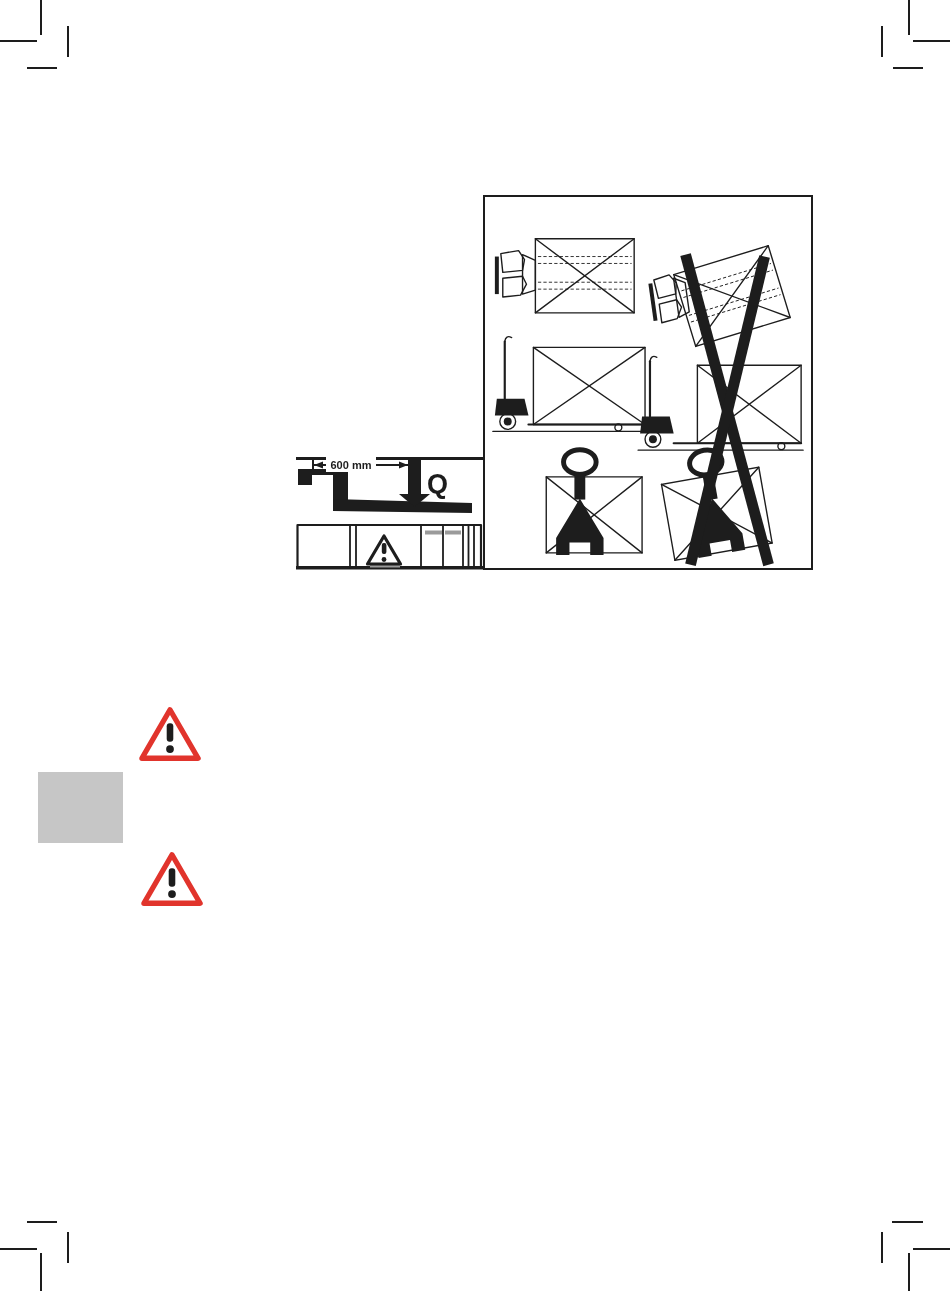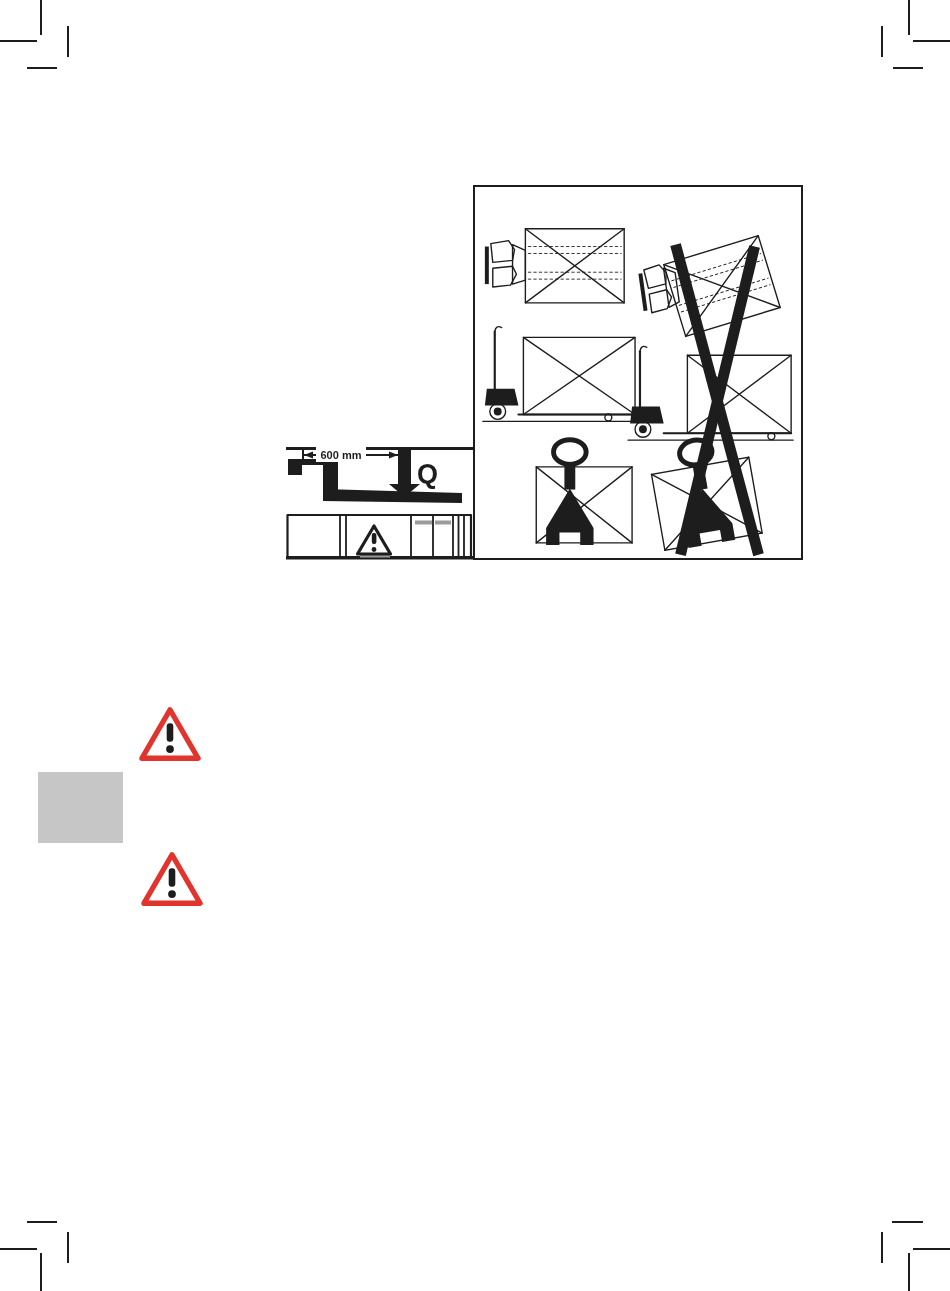--- a/index.html
+++ b/index.html
@@ -1,20 +1,20 @@
 <!DOCTYPE html>
 <html style="--paper: #ffffff; --ink: #1d1d1d; --warning-red: #e1342c; --tab-gray: #c6c6c6; --plate-gray: #9b9b9b;"><head>
 <meta charset="utf-8">
 <style>
   html,body{margin:0;padding:0;background:#fff;}
   .page{position:relative;width:950px;height:1291px;background:var(--paper,#fff);overflow:hidden;
         font-family:"Liberation Sans",sans-serif;}
   .crop{position:absolute;background:var(--ink,#1d1d1d);}
   .tab{position:absolute;left:38px;top:772px;width:85px;height:71px;background:var(--tab-gray,#c6c6c6);}
-  figure{margin:5px;padding:0;}
+  figure{margin:15px;padding:0;}
   .illustration{position:absolute;left:468px;top:180px;width:330px;height:375px;
                 border:2.5px solid var(--ink,#1d1d1d);box-sizing:border-box;background:#fff;}
   .illustration svg{display:block;width:100%;height:100%;}
   .plate{position:absolute;left:281px;top:437px;width:187px;height:120px;}
   .plate svg{display:block;width:100%;height:100%;}
   .warn{position:absolute;width:62px;height:60px;}
   .warn svg{display:block;width:100%;height:100%;}
 
   
   .s{fill:none;stroke:var(--ink,#1d1d1d);stroke-width:1.4;stroke-linejoin:round;stroke-linecap:round;}

